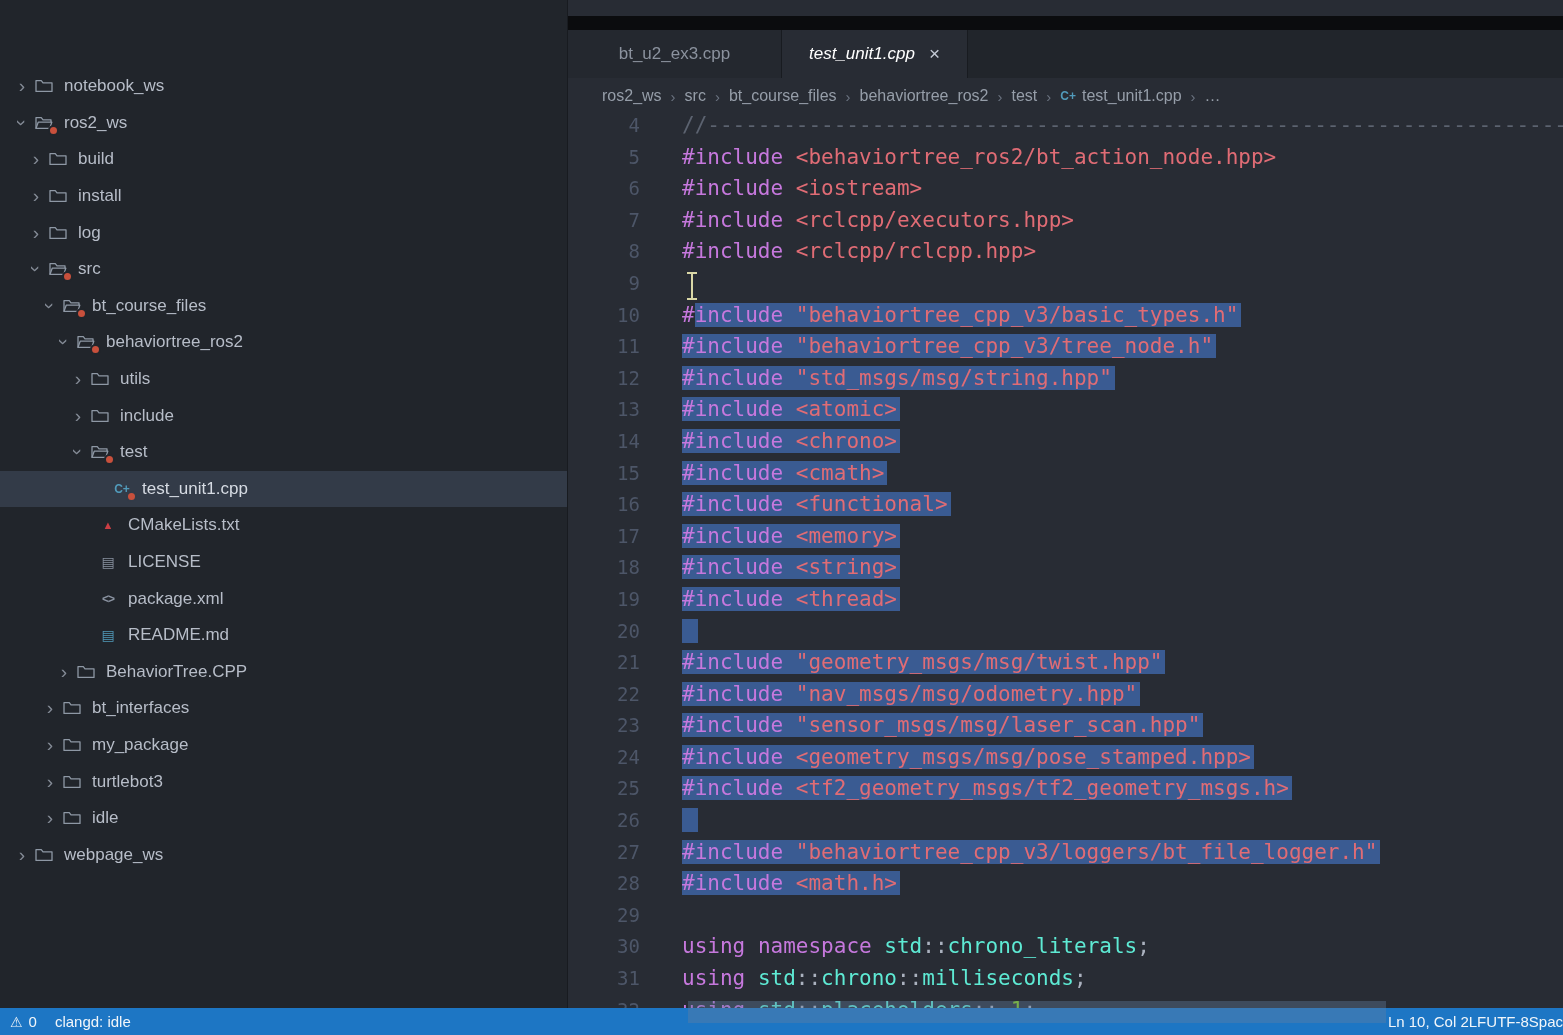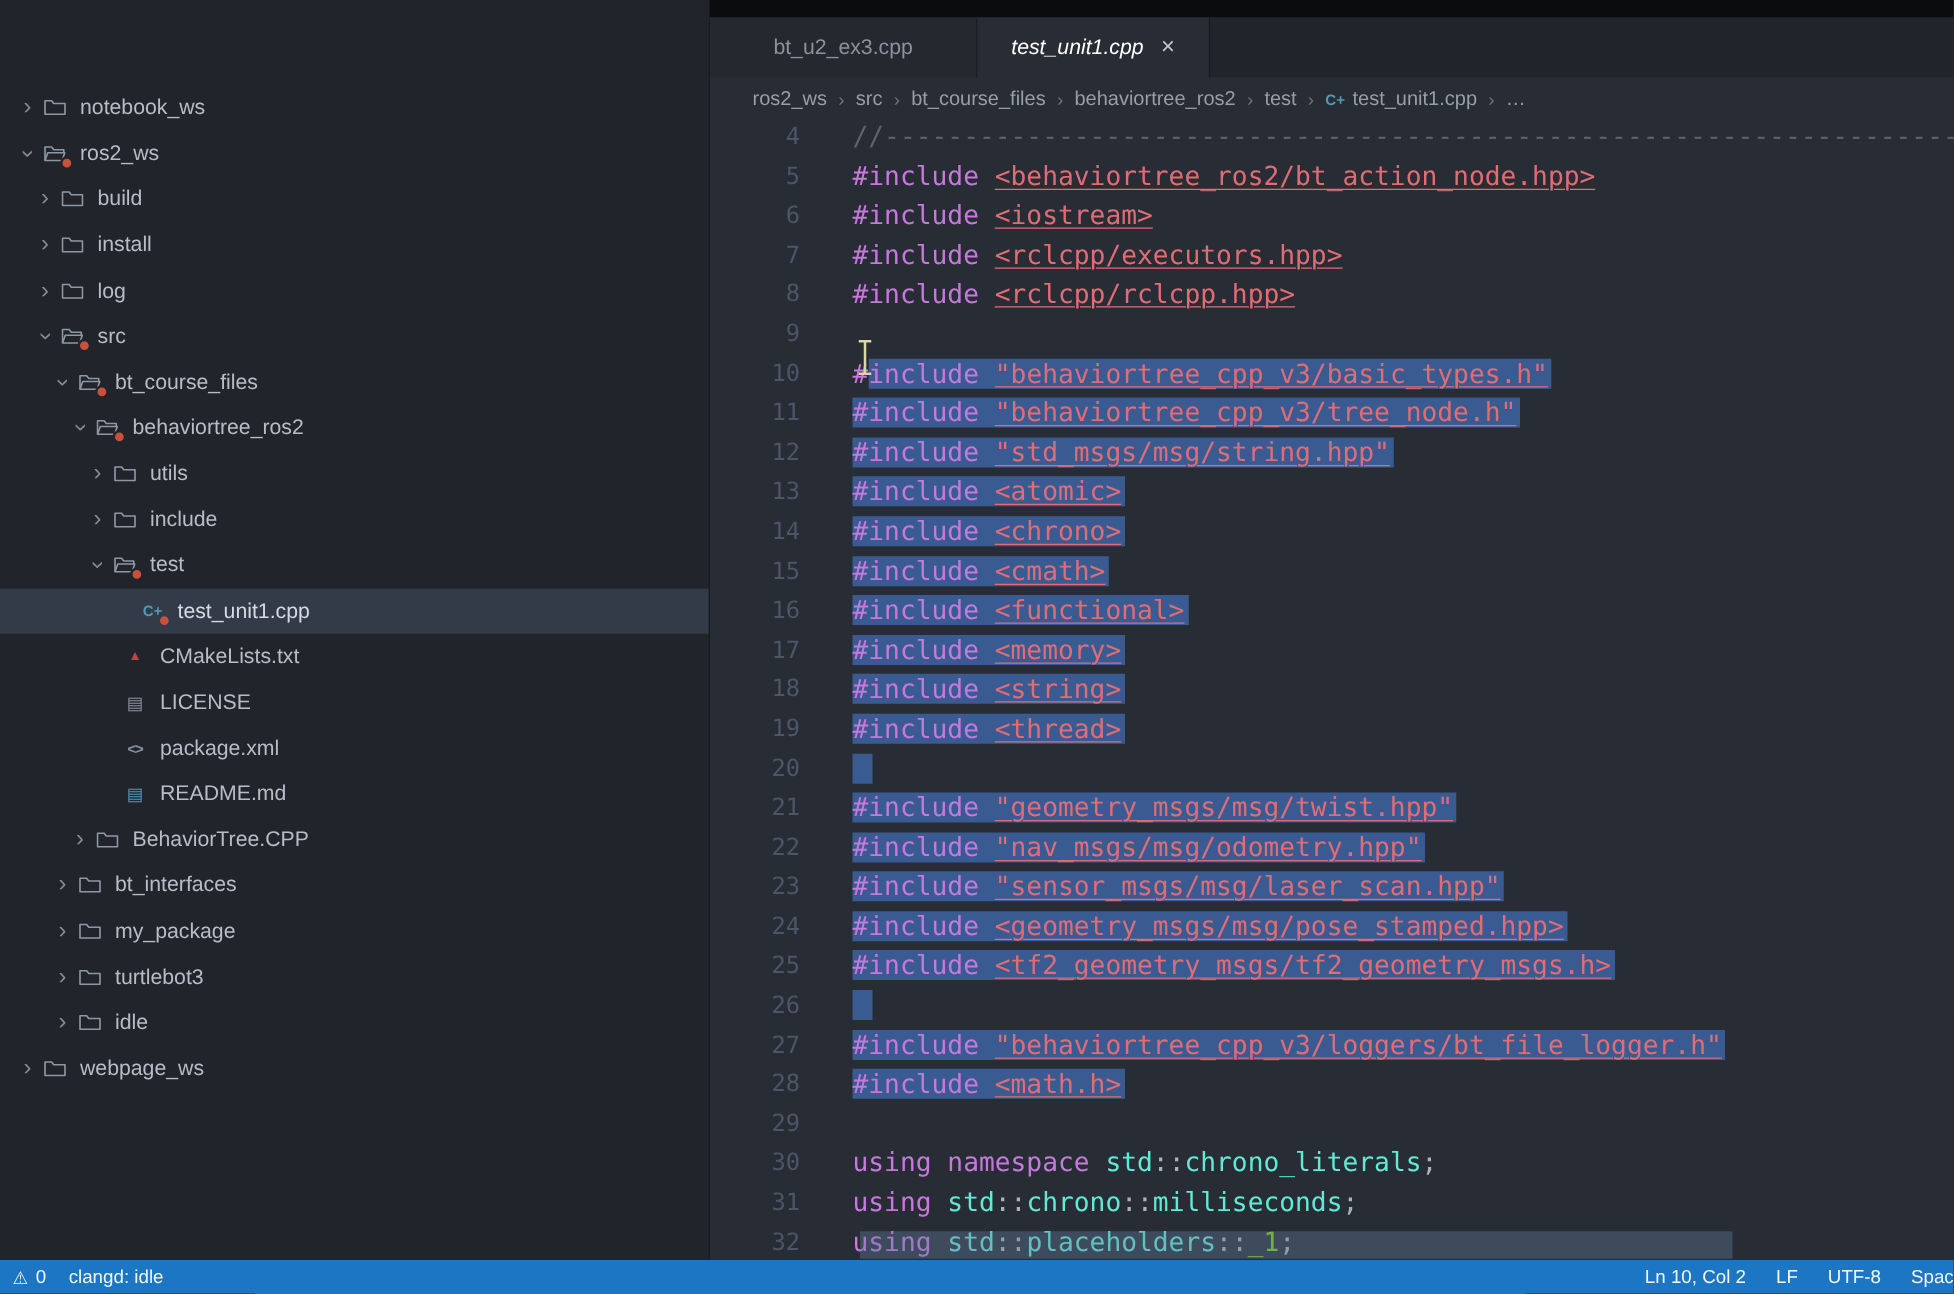--- a/index.html
+++ b/index.html
@@ -27,56 +27,56 @@
   .git-dot::after{content:"";position:absolute;right:-3px;bottom:-3px;width:7px;height:7px;border-radius:50%;background:var(--git-dot);border:2px solid var(--sidebar-bg)}
   .trow.selected .git-dot::after{border-color:#333b48}
   .fic{font-weight:bold;line-height:1}
   .fic.cpp{color:#519aba;font-size:12px}
   .fic.cmake{color:#cc3e44;font-size:11px}
   .fic.grid{color:#8a93a1;font-size:14px;font-weight:normal}
   .fic.gridb{color:#519aba;font-size:14px;font-weight:normal}
   .fic.xml{color:#8a93a1;font-size:12px;letter-spacing:-1px}
 
   
-  .editor{position:absolute;left:568px;top:0;width:995px;height:1008px;background:var(--editor-bg);overflow:hidden}
+  .editor{position:absolute;left:568px;top:16px;width:995px;height:1008px;background:var(--editor-bg);overflow:hidden}
   .top-strip{height:14px;background:#0b0c0e}
   .tabbar{height:48px;background:var(--sidebar-bg);display:flex}
   .tab{display:flex;align-items:center;justify-content:center;gap:14px;min-width:214px;padding:0 20px;font-size:17px;color:#8b929e;background:#24282f;border-right:1px solid #181b20;cursor:pointer}
   .tab.active{background:var(--editor-bg);color:#ffffff;font-style:italic;min-width:186px}
   .tab-close{font-style:normal;font-size:19px;color:#c3c9d4;cursor:pointer}
   .breadcrumb{position:relative;z-index:2;height:36px;background:var(--editor-bg);display:flex;align-items:center;gap:9px;padding-left:34px;font-size:16px;color:#969ea9;white-space:nowrap}
   .bc-item{display:flex;align-items:center;gap:6px;cursor:pointer}
   .bc-sep{color:#6b7380;font-size:15px}
   .bc-ic{color:#519aba;font-weight:bold;font-size:12px}
 
   .codearea{position:absolute;top:94px;left:0;right:0;font-family:"DejaVu Sans Mono",monospace;font-size:21px;line-height:31.6px;white-space:pre}
   .cl{height:31.6px;display:flex}
   .ln{width:72px;flex:none;text-align:right;color:#4d5668;font-size:19px}
   .ct{margin-left:42px}
   .sel{background:var(--selection-bg);padding-right:3px}
   .tok-pp,.tok-kw{color:var(--keyword)}
-  .tok-path{color:var(--include-path);text-decoration:underline;text-decoration-thickness:1px;text-underline-offset:3px}
+  .tok-path{color:var(--include-path);text-decoration-thickness:1px;text-underline-offset:3px}
   .tok-cmt{color:var(--comment)}
   .tok-id{color:#5eead4}
   .tok-num{color:#84cc16}
   .tok-pun{color:#abb2bf}
 
   .hscroll{position:absolute;top:985px;left:120px;width:698px;height:22px;background:rgba(100,125,160,.38);z-index:3}
 
   
   .ibeam{position:absolute;left:685px;top:271px;width:14px;height:30px;z-index:6}
   .ibeam i{position:absolute;background:#d9d7a6;display:block}
   .ib-stem{left:6px;top:2px;width:2px;height:26px}
   .ib-top{left:2px;top:1px;width:10px;height:2px}
   .ib-bot{left:2px;bottom:1px;width:10px;height:2px}
 
   
   .statusbar{position:absolute;left:0;top:1008px;width:1563px;height:27px;background:var(--status-bar-bg);color:#f2f6fa;display:flex;align-items:center;font-size:15px;overflow:hidden}
   .sb-left{flex:1;display:flex;gap:18px;align-items:center;padding-left:10px;white-space:nowrap}
-  .sb-right{display:flex;gap:24px;align-items:flex-end;white-space:nowrap}
+  .sb-right{display:flex;align-items:flex-end;white-space:nowrap}
   .si{display:flex;align-items:center;gap:6px;cursor:pointer}
   .wic{font-size:14px;line-height:1}
 </style>
 </head>
 <body>
 
 <div class="sidebar">
   <div class="tree">
       <div class="trow" style="padding-left: 12px;">
         <span class="chev">›</span>

